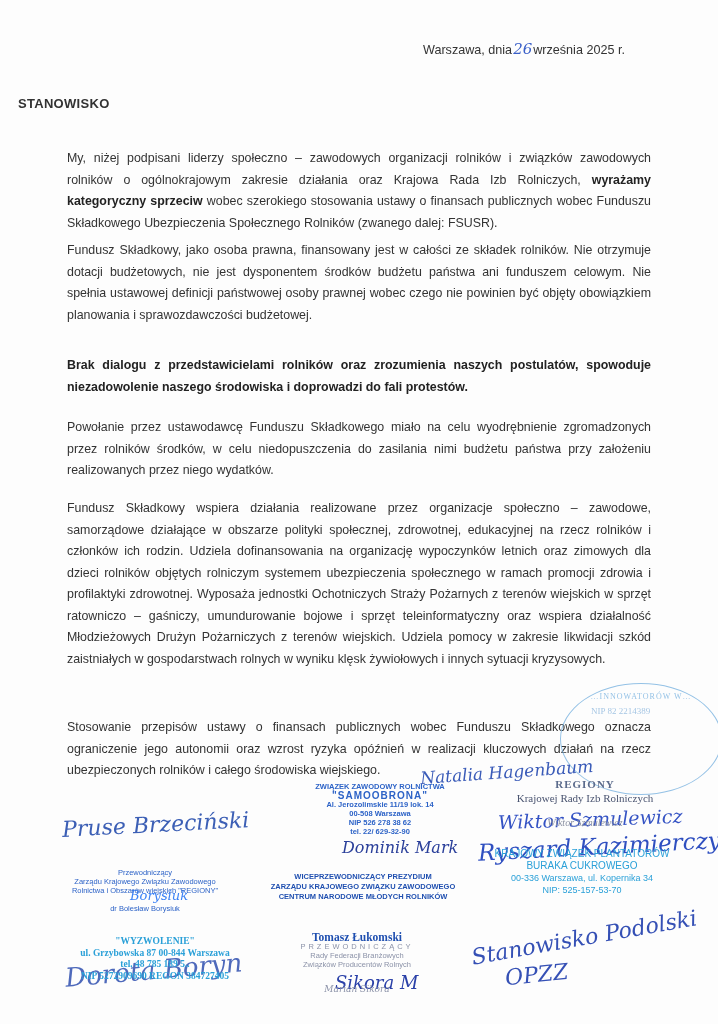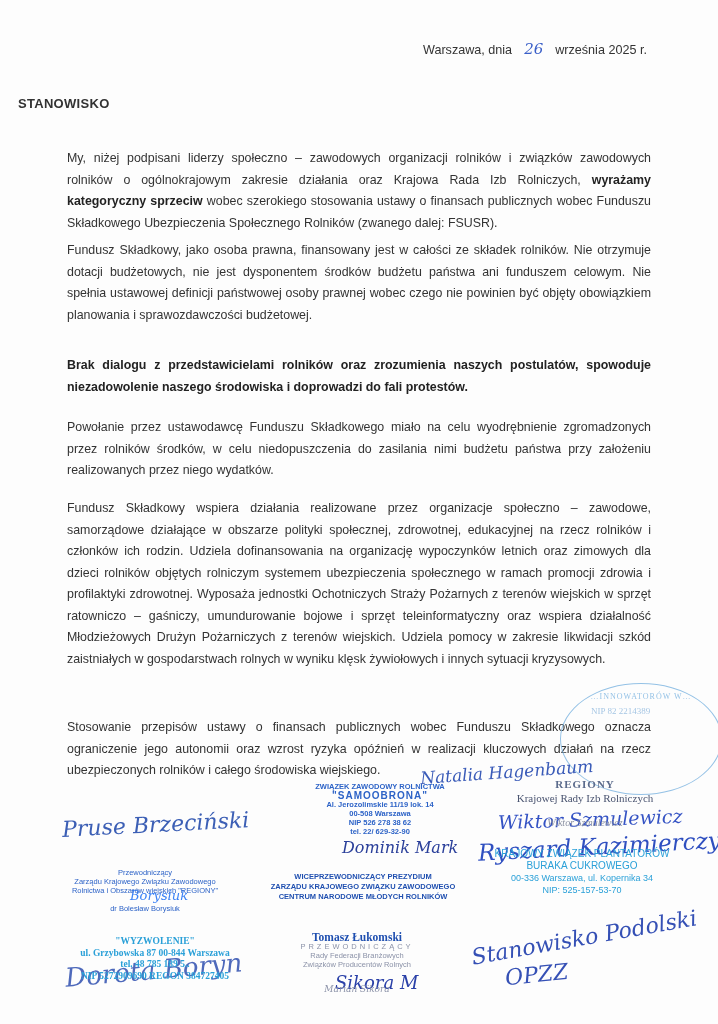--- a/index.html
+++ b/index.html
@@ -1,20 +1,20 @@
 <!DOCTYPE html>
 <html><head>
 <meta charset="utf-8">
 <style>
   html, body { margin: 0; padding: 0; background: #ffffff; }
   body { width: 718px; height: 1024px; position: relative; overflow: hidden;
          font-family: "Liberation Sans", sans-serif; color: #2b2b2b; }
   .page { position: absolute; left: 0; top: 0; width: 718px; height: 1024px; background: #fdfdfd; }
   .date { position: absolute; left: 423px; top: 40px; font-size: 12.6px; color: #333; white-space: nowrap; }
-  .date .hand { font-family: "DejaVu Serif", serif; font-style: italic; color: #3a5fc8; font-size: 15px; margin: 0 12px; }
+  .date .hand { font-family: "DejaVu Serif", serif; font-style: italic; color: #3a5fc8; font-size: 15px; margin: 0 1px; }
   .title { position: absolute; left: 0; width: 718px; top: 96px; font-weight: bold; font-size: 13px; color: #333; letter-spacing: 0.3px; padding-left: 18px; }
   .para { position: absolute; left: 67px; width: 584px; font-size: 12.4px; line-height: 21.5px; text-align: justify; color: #333; }
   .para b { color: #222; }
   .p1 { top: 148px; }
   .p2 { top: 240px; }
   .p3 { top: 355px; font-weight: bold; color: #222; }
   .p4 { top: 417px; }
   .p5 { top: 498px; }
   .p6 { top: 717px; }
 

